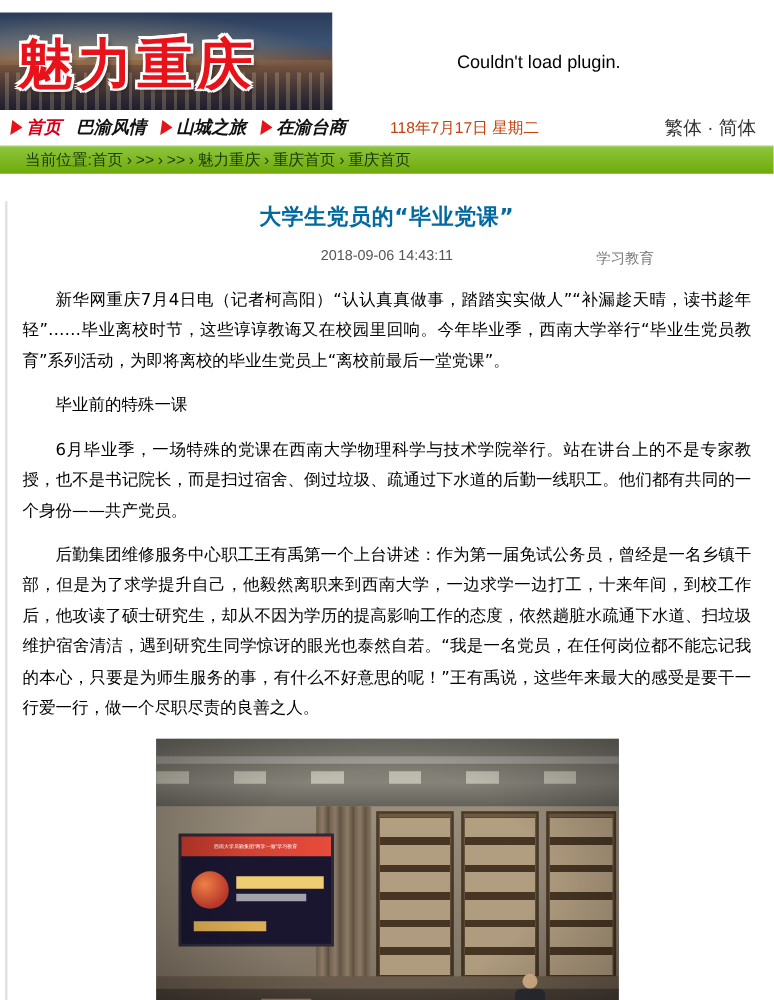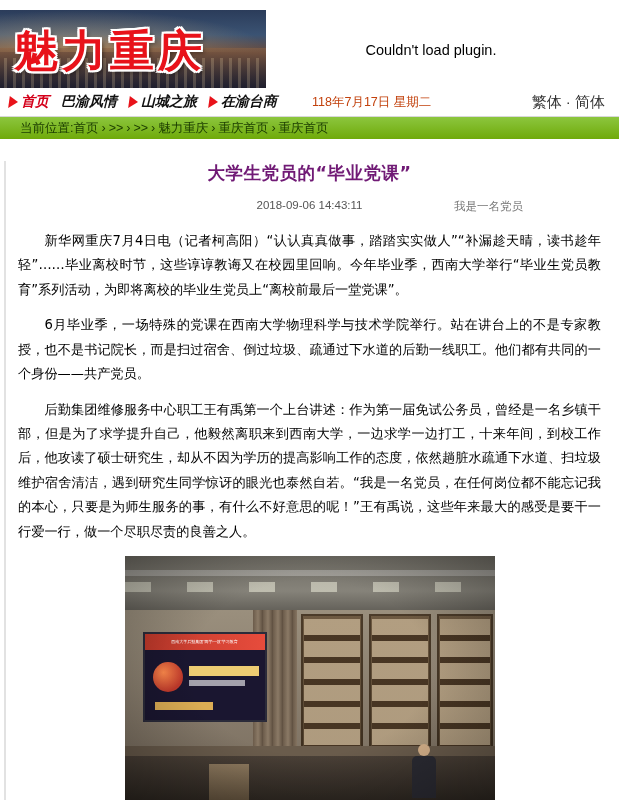--- a/index.html
+++ b/index.html
@@ -155,21 +155,21 @@
     position: absolute;
     left: 4px; top: 0; bottom: 0;
     width: 2px;
     background: #e2e2e2;
   }
   .article-title {
     text-align: center;
     font-family: "DejaVu Sans", sans-serif;
     font-weight: bold;
     font-size: 17.5px;
-    color: #701a75;
+    color: #0369a1;
     margin-top: 22px;
     margin-bottom: 14px;
     letter-spacing: 0.5px;
   }
   .meta-row {
     position: relative;
     text-align: center;
     font-size: 11.5px;
     color: #555;
     margin-bottom: 14px;
@@ -358,24 +358,25 @@
     <span>重庆首页</span>
   </div>
 
   <div class="content-wrap">
     <div class="left-rule"></div>
 
     <div class="article-title">大学生党员的“毕业党课”</div>
 
     <div class="meta-row">
       <span>2018-09-06 14:43:11</span>
-      <span class="meta-source">我是一名党员</span>
+      <span class="meta-source">学习教育</span>
     </div>
 
     <p class="body">新华网重庆7月4日电（记者柯高阳）“认认真真做事，踏踏实实做人”“补漏趁天晴，读书趁年轻”……毕业离校时节，这些谆谆教诲又在校园里回响。今年毕业季，西南大学举行“毕业生党员教育”系列活动，为即将离校的毕业生党员上“离校前最后一堂党课”。</p>
+    <p class="body">毕业前的特殊一课</p>
     <p class="body">6月毕业季，一场特殊的党课在西南大学物理科学与技术学院举行。站在讲台上的不是专家教授，也不是书记院长，而是扫过宿舍、倒过垃圾、疏通过下水道的后勤一线职工。他们都有共同的一个身份——共产党员。</p>
     <p class="body">后勤集团维修服务中心职工王有禹第一个上台讲述：作为第一届免试公务员，曾经是一名乡镇干部，但是为了求学提升自己，他毅然离职来到西南大学，一边求学一边打工，十来年间，到校工作后，他攻读了硕士研究生，却从不因为学历的提高影响工作的态度，依然趟脏水疏通下水道、扫垃圾维护宿舍清洁，遇到研究生同学惊讶的眼光也泰然自若。“我是一名党员，在任何岗位都不能忘记我的本心，只要是为师生服务的事，有什么不好意思的呢！”王有禹说，这些年来最大的感受是要干一行爱一行，做一个尽职尽责的良善之人。</p>
 
     <div class="photo-wrap">
       <div class="photo">
         <div class="ph-ceiling">
           <div class="ph-lights"></div>
         </div>
         <div class="ph-wall"></div>
         <div class="ph-curtain"></div>

